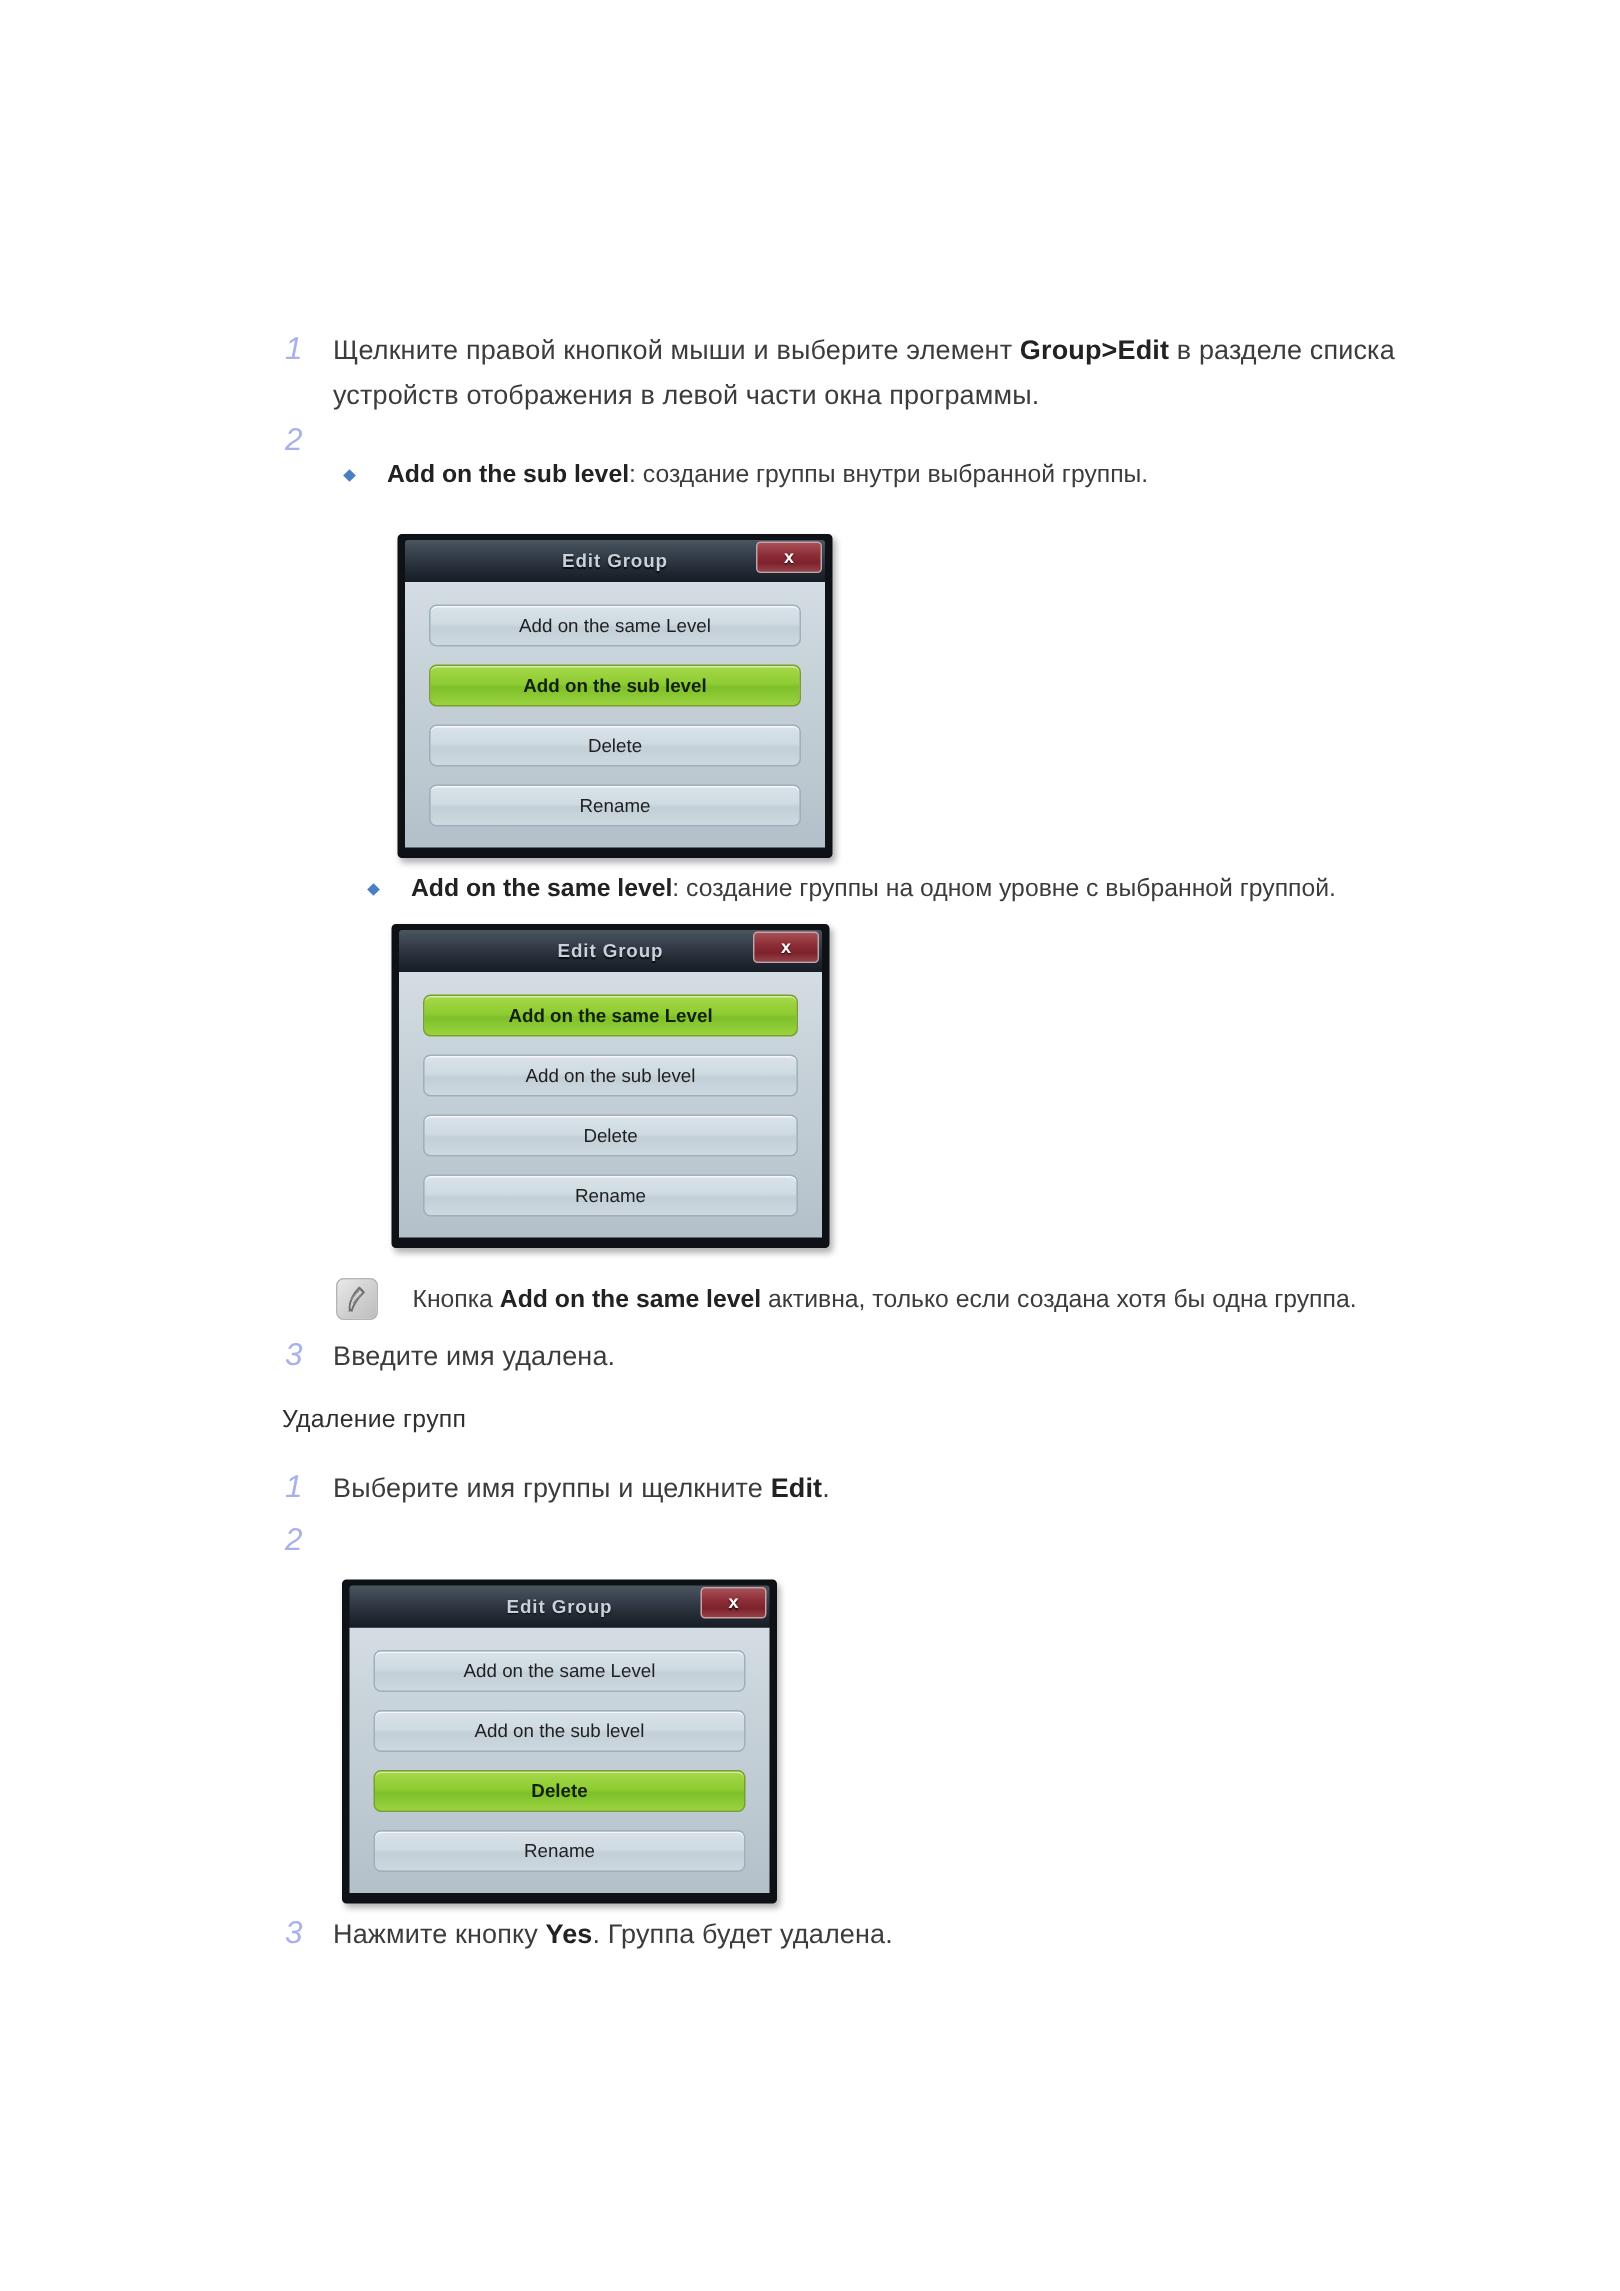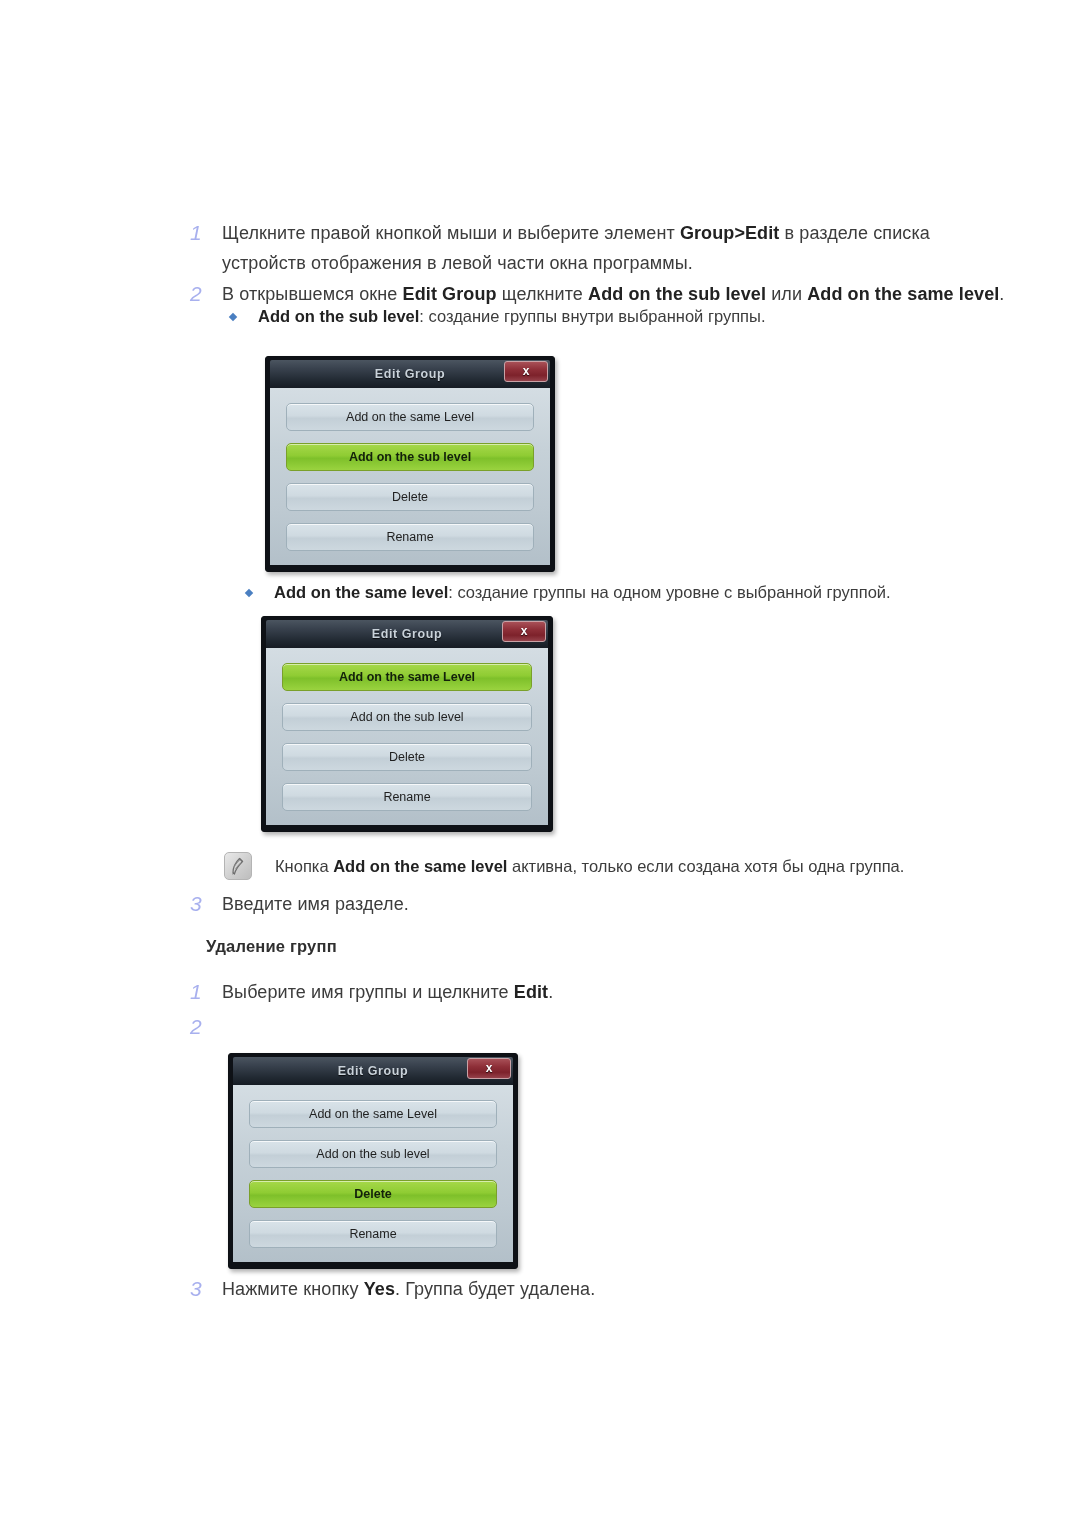--- a/index.html
+++ b/index.html
@@ -99,24 +99,23 @@
     line-height: 28px;
     color: #3c3c3c;
     margin-left: 23px;
   }
   .note-text b { font-weight: 700; color: #222; }
 
   
   .section-heading {
     position: absolute;
     font-size: 16.5px;
-    font-weight: 700;
+    font-weight: 400;
     color: #2f2f2f;
     letter-spacing: 0.2px;
-    margin-left: 18px;
   }
 
   
   .dialog {
     position: absolute;
     box-sizing: border-box;
     border: 1px solid #0d1014;
     border-radius: 3px;
     background: #0e1116;
     box-shadow: 2px 3px 4px rgba(0,0,0,0.30);
@@ -190,21 +189,20 @@
 
 <div class="page">
 
   <div class="step" style="left:188px; top:218px; width:760px;">
     <div class="step-num">1</div>
     <div class="step-text">Щелкните правой кнопкой мыши и выберите элемент <b>Group&gt;Edit</b> в разделе списка устройств отображения в левой части окна программы.</div>
   </div>
 
   <div class="step" style="left:188px; top:279px; width:830px;">
     <div class="step-num">2</div>
-    <div class="step-text">В открывшемся окне <b>Edit Group</b> щелкните <b>Add on the sub level</b> или <b>Add on the same level</b>.</div>
   </div>
 
   <div class="bullet-row" style="left:228px; top:302px; width:800px;">
     <div class="bullet-dot"></div>
     <div class="bullet-text"><b>Add on the sub level</b>: создание группы внутри выбранной группы.</div>
   </div>
 
   <div class="dialog" style="left:265px; top:356px; width:290px;">
     <div class="dlg-title">
       <div class="dlg-title-text">Edit Group</div>
@@ -250,21 +248,21 @@
         <path d="M6.2 11.5 C7.8 9 9.6 6.8 11.6 5" stroke="#8a8a8a" stroke-width="1" fill="none"></path>
         <path d="M7.6 14 C9 11.8 10.6 9.9 12.4 8.3" stroke="#8a8a8a" stroke-width="1" fill="none"></path>
         <path d="M5 17.5 L6.5 18.8 L4.2 19.6 Z" fill="#6e6e6e"></path>
       </svg>
     </div>
     <div class="note-text">Кнопка <b>Add on the same level</b> активна, только если создана хотя бы одна группа.</div>
   </div>
 
   <div class="step" style="left:188px; top:889px; width:600px;">
     <div class="step-num">3</div>
-    <div class="step-text">Введите имя разделе.</div>
+    <div class="step-text">Введите имя удалена.</div>
   </div>
 
   <div class="section-heading" style="left:188px; top:937px;">Удаление групп</div>
 
   <div class="step" style="left:188px; top:977px; width:600px;">
     <div class="step-num">1</div>
     <div class="step-text">Выберите имя группы и щелкните <b>Edit</b>.</div>
   </div>
 
   <div class="step" style="left:188px; top:1012px; width:700px;">

